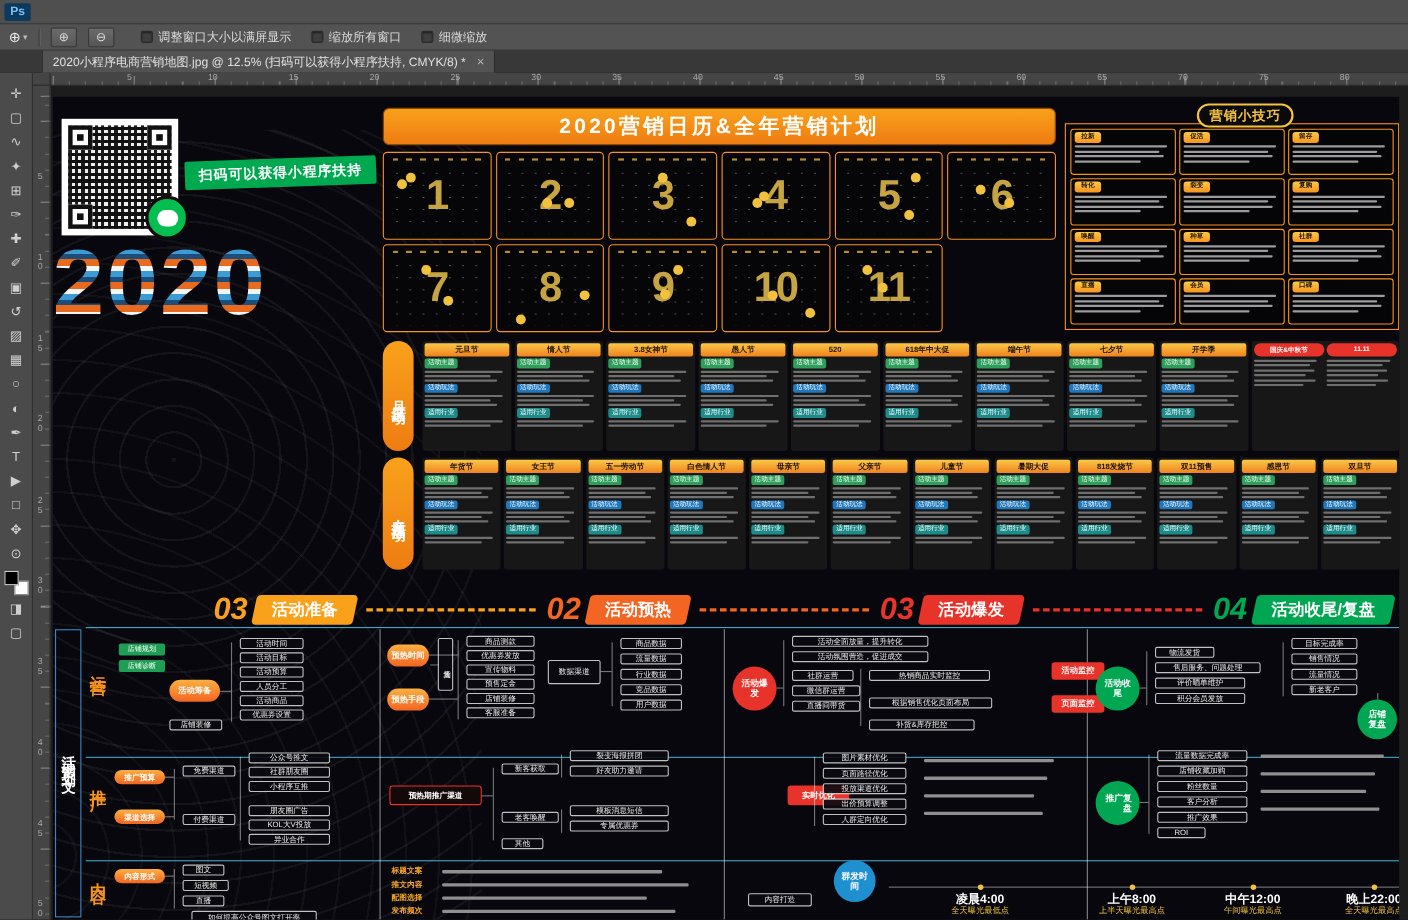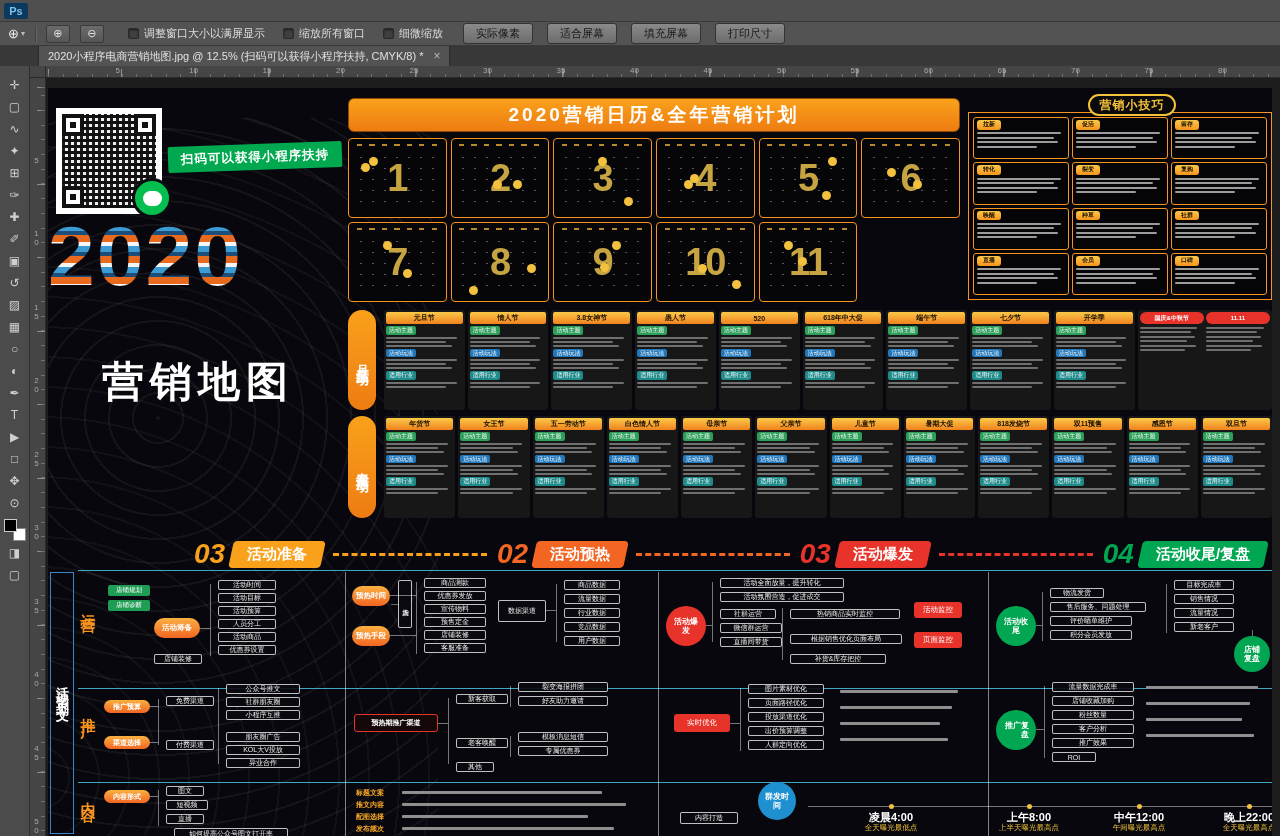--- a/index.html
+++ b/index.html
@@ -132,22 +132,22 @@
     writing-mode:vertical-rl;text-orientation:upright;display:flex;align-items:center;justify-content:center;}
   .n-boxv::before{content:"";position:absolute;left:-8px;top:50%;width:8px;height:1px;background:rgba(255,255,255,.4);}
   .n-gchip{background:#1f9d55;color:#fff;border-radius:2px;font-size:6.5px;display:flex;align-items:center;justify-content:center;white-space:nowrap;}
   .n-hubo{background:linear-gradient(#fbb040,#f26522);border-radius:10px;color:#fff;font-weight:bold;font-size:7.5px;
     display:flex;align-items:center;justify-content:center;white-space:nowrap;}
   .n-hubo2{background:linear-gradient(#fbb040,#f26522);border-radius:7px;color:#fff;font-weight:bold;font-size:7px;
     display:flex;align-items:center;justify-content:center;white-space:nowrap;}
   .n-hubr,.n-hubg,.n-hubb{border-radius:50%;display:flex;align-items:center;justify-content:center;text-align:center;
     font-weight:bold;color:#fff;font-size:8px;line-height:1.15;padding:0 7px;word-break:break-all;}
   .n-hubr{background:#e8332a;}.n-hubg{background:#00a651;}.n-hubb{background:#1e90d0;}
-  .n-redb{background:#e8332a;border-radius:3px;color:#fff;font-size:7.5px;font-weight:normal;
-    display:flex;align-items:center;justify-content:center;white-space:nowrap;}
+  .n-redb{background:#e8332a;border-radius:3px;color:#fff;font-size:7.5px;font-weight:bold;
+    display:flex;align-items:center;justify-content:center;white-space:nowrap;margin-left:42px;}
   .n-redo{border:1px solid #e8332a;background:#150808;color:#fff;font-size:7px;font-weight:bold;border-radius:3px;
     display:flex;align-items:center;justify-content:center;white-space:nowrap;}
   .n-bar{background:#8f8f8f;border-radius:1px;}
   .n-gold{color:#f9a825;font-size:7px;font-weight:bold;white-space:nowrap;line-height:9px;}
   .n-line{background:rgba(255,255,255,.45);}
   .tl-time{position:absolute;color:#fff;font-weight:800;font-size:11px;text-align:center;width:90px;white-space:nowrap;}
   .tl-label{position:absolute;color:#f2c23e;font-size:7.5px;text-align:center;width:90px;white-space:nowrap;}
   .tl-dot{position:absolute;width:5px;height:5px;border-radius:50%;background:#f2c23e;}
 </style>
 </head>
@@ -175,26 +175,20 @@
         <div>调整窗口大小以满屏显示</div>
       </div>
       <div class="opt-check">
         <div class="cbx"></div>
         <div>缩放所有窗口</div>
       </div>
       <div class="opt-check">
         <div class="cbx"></div>
         <div>细微缩放</div>
       </div>
-    </div>
-  <div id="opt-btns" style="display:flex;gap:14px;margin-left:10px;">
-      <div class="opt-btn">实际像素</div>
-      <div class="opt-btn">适合屏幕</div>
-      <div class="opt-btn">填充屏幕</div>
-      <div class="opt-btn">打印尺寸</div>
     </div>
 </div>
 
 <div id="tabbar">
   <div class="doc-tab">
     <span>2020小程序电商营销地图.jpg @ 12.5% (扫码可以获得小程序扶持, CMYK/8) *</span>
     <span class="tab-close">×</span>
   </div>
 </div>
 
@@ -263,21 +257,20 @@
 
     <div class="qr">
       <div class="qr-inner"></div>
       <div class="qrf" style="left:6px;top:6px;"></div>
       <div class="qrf" style="right:6px;top:6px;"></div>
       <div class="qrf" style="left:6px;bottom:6px;"></div>
     </div>
     <div class="wx"></div>
     <div class="scan">扫码可以获得小程序扶持</div>
     <div class="year">2020</div>
-    <div class="t2">营销地图</div>
 
     <div class="banner">2020营销日历&amp;全年营销计划</div>
     <div class="calgrid" id="calgrid">
         <div class="cal">
           <div class="cal-num">1</div>
           <div class="cal-dot" style="left: 12px; top: 24px;"></div>
           <div class="cal-dot" style="left: 20px; top: 18px;"></div>
         </div>
         <div class="cal">
           <div class="cal-num">2</div>

